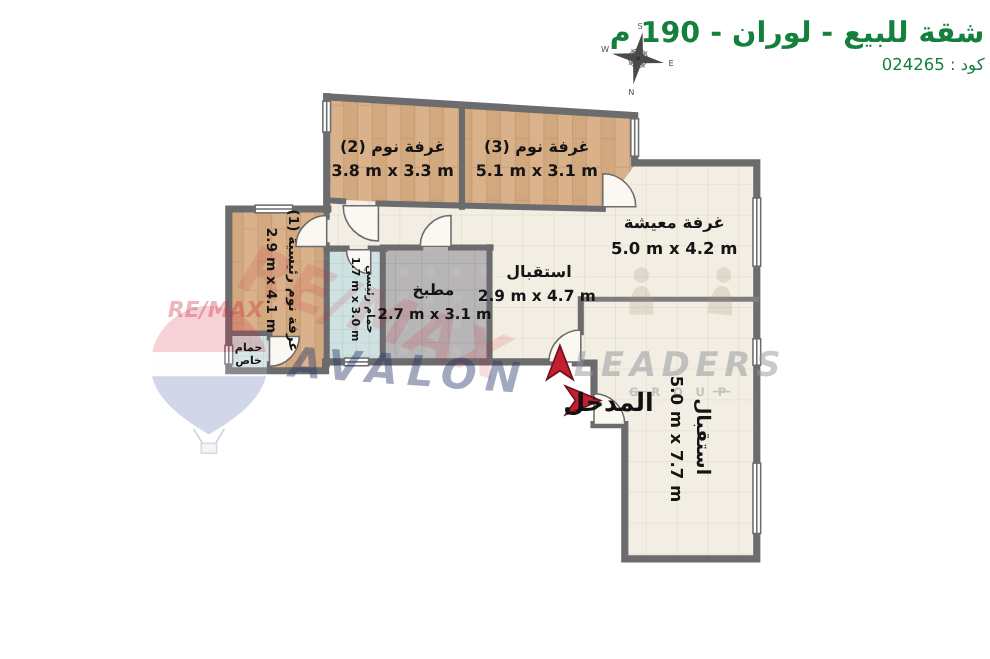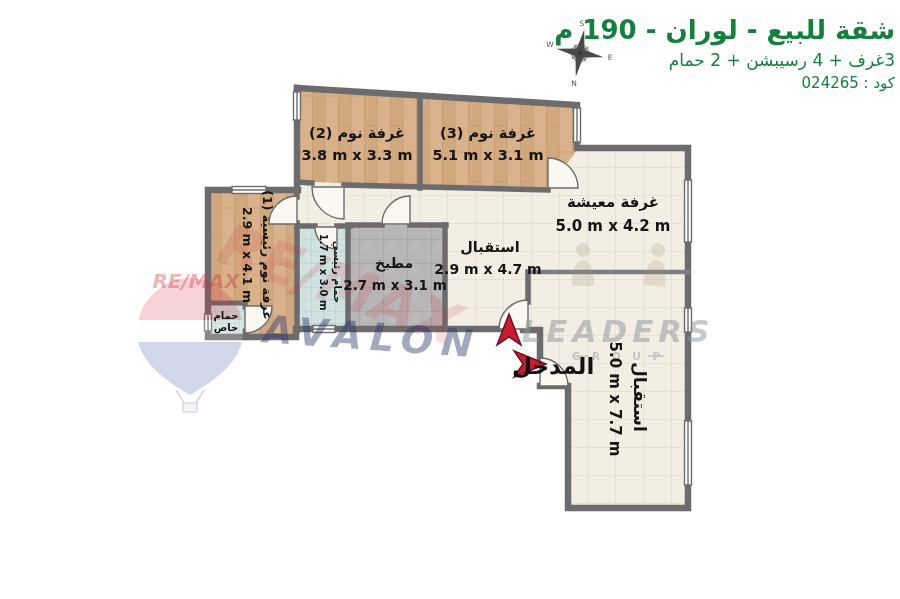--- a/index.html
+++ b/index.html
@@ -192,16 +192,15 @@
     <circle cx="580" cy="53" r="1.8" fill="#333"></circle>
     <text x="582" y="26" font-size="7.5" fill="#555" text-anchor="middle">S</text>
     <text x="574" y="86" font-size="7.5" fill="#555" text-anchor="middle">N</text>
     <text x="610" y="60" font-size="7.5" fill="#555" text-anchor="middle">E</text>
     <text x="550" y="47" font-size="7.5" fill="#555" text-anchor="middle">W</text>
   </g>
 </svg>
 
 <div class="titleblock" dir="rtl">
   <div class="t1">شقة للبيع - لوران - 190 م</div>
-  <div class="t2">3غرف + 4 رسيبشن + 2 حمام</div>
   <div class="t3">كود : 024265</div>
 </div>
 </div>
 
 </body></html>

